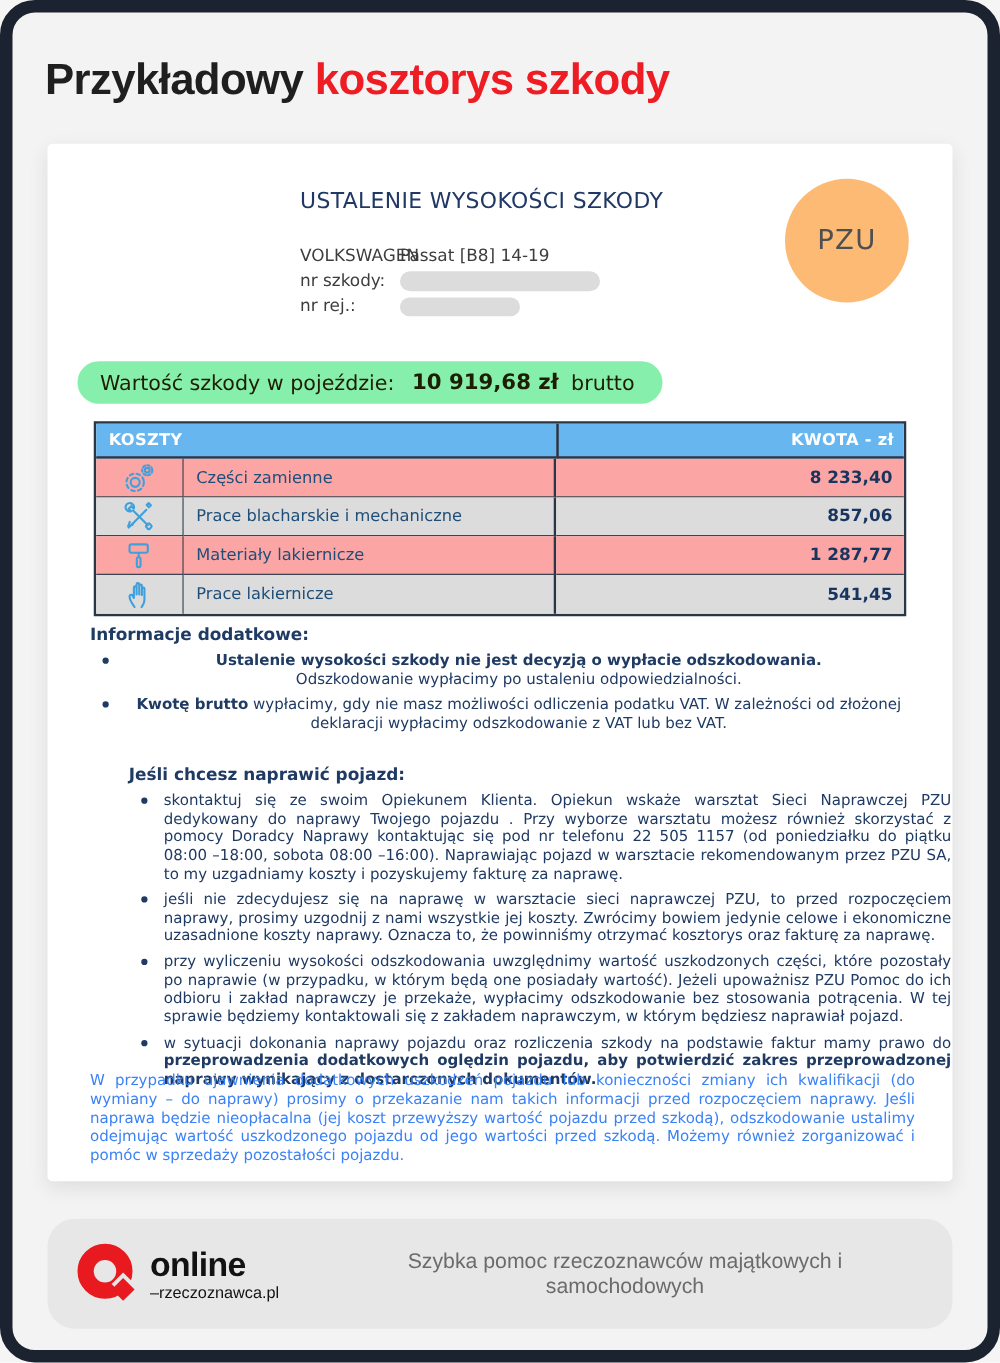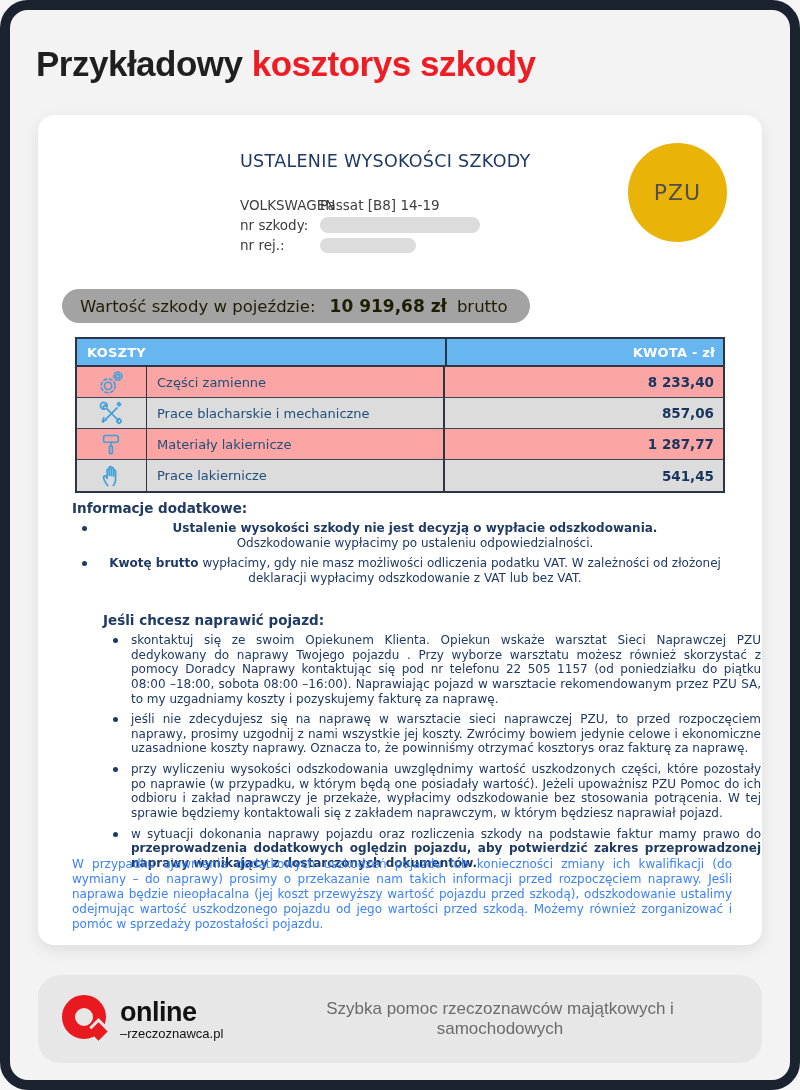--- a/index.html
+++ b/index.html
@@ -12,43 +12,43 @@
   
   .page-title {
     position:absolute; left:26px; top:34px; width:720px;
     font-family:"Liberation Sans", sans-serif;
     font-size:35px; font-weight:700; letter-spacing:-0.5px; color:#1f1f1f;
   }
   .page-title .red { color:#ee1c23; }
   
   .card {
     position:absolute; left:28px; top:105px; width:724px; height:830px;
-    background:#ffffff; border-radius:16px;
+    background:#ffffff; border-radius:4px;
     box-shadow:0 5px 16px rgba(0,0,0,0.09);
   }
   .doc-heading {
     position:absolute; left:202px; top:36px;
     font-size:17.5px; color:#1f3864; letter-spacing:0.3px;
   }
   .vehicle-block { position:absolute; left:202px; top:80px; font-size:13.5px; color:#3d3d3d; }
   .vehicle-row { display:flex; align-items:center; height:20px; }
   .vehicle-row .lbl { width:80px; flex:0 0 80px; }
   .redact { background:#dcdcdc; border-radius:8px; display:inline-block; }
   .redact.r1 { width:96px; height:15px; }
   .redact.r2 { width:160px; height:16px; }
   .insurer-circle {
     position:absolute; left:590px; top:28px; width:99px; height:99px;
-    background:#eab308; border-radius:50%;
+    background:#fdba74; border-radius:50%;
     display:flex; align-items:center; justify-content:center;
     font-size:22px; color:#4f4f4f; letter-spacing:1px;
   }
   
   .damage-pill {
     position:absolute; left:24px; top:174px; height:34px;
-    background:#a3a3a3; border-radius:17px;
+    background:#86efac; border-radius:17px;
     display:inline-flex; align-items:center; padding:0 22px 0 18px;
     font-size:16.5px; color:#1e1e05; white-space:nowrap;justify-content:flex-end;
   }
   .damage-pill .amt { font-weight:700; font-size:17px; margin:0 10px 0 14px; }
   
   .cost-table {
     position:absolute; left:37px; top:222px; width:650px;
     display:grid; grid-template-columns:70px 298px 1fr;
     border:2px solid #2b3645; background:#fff;
   }

